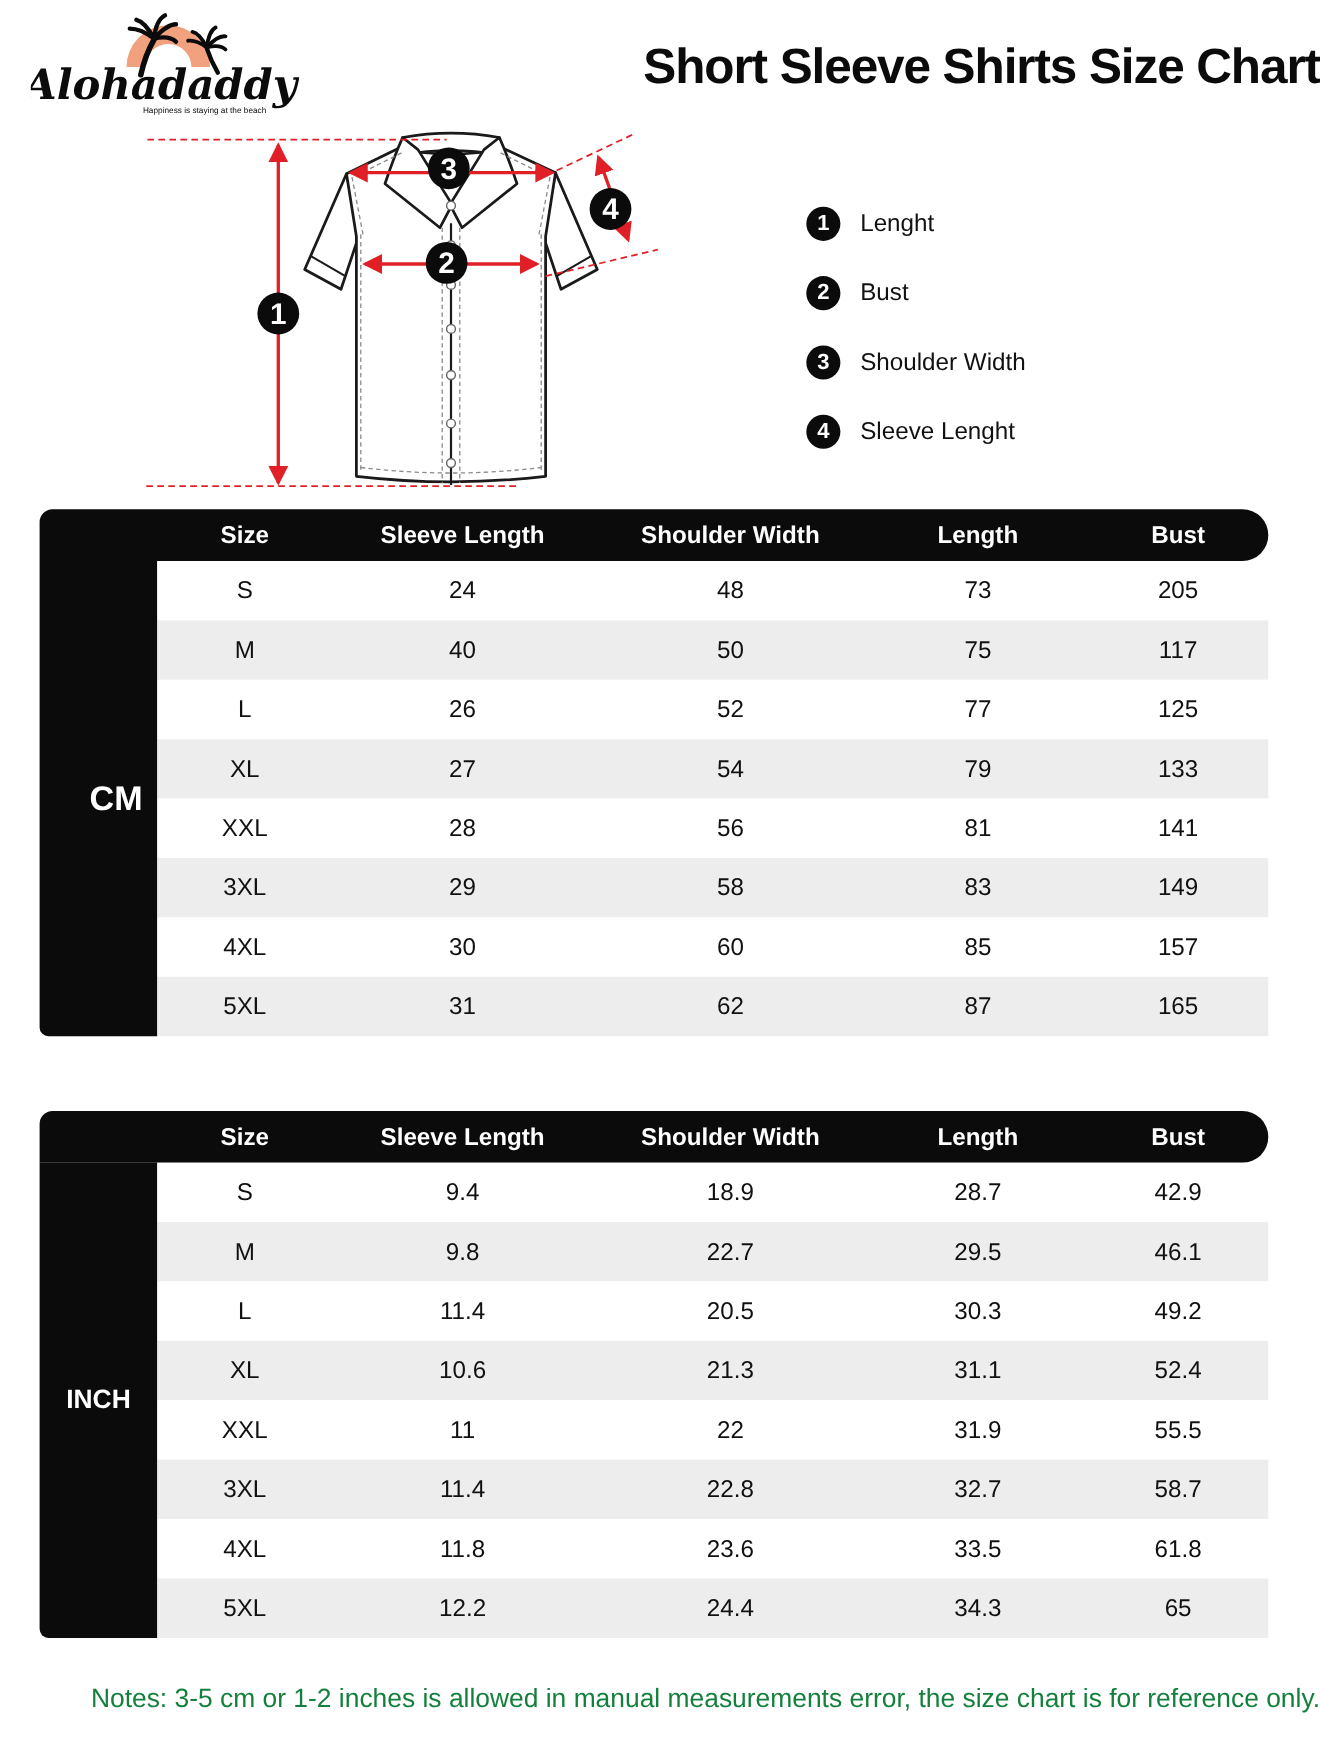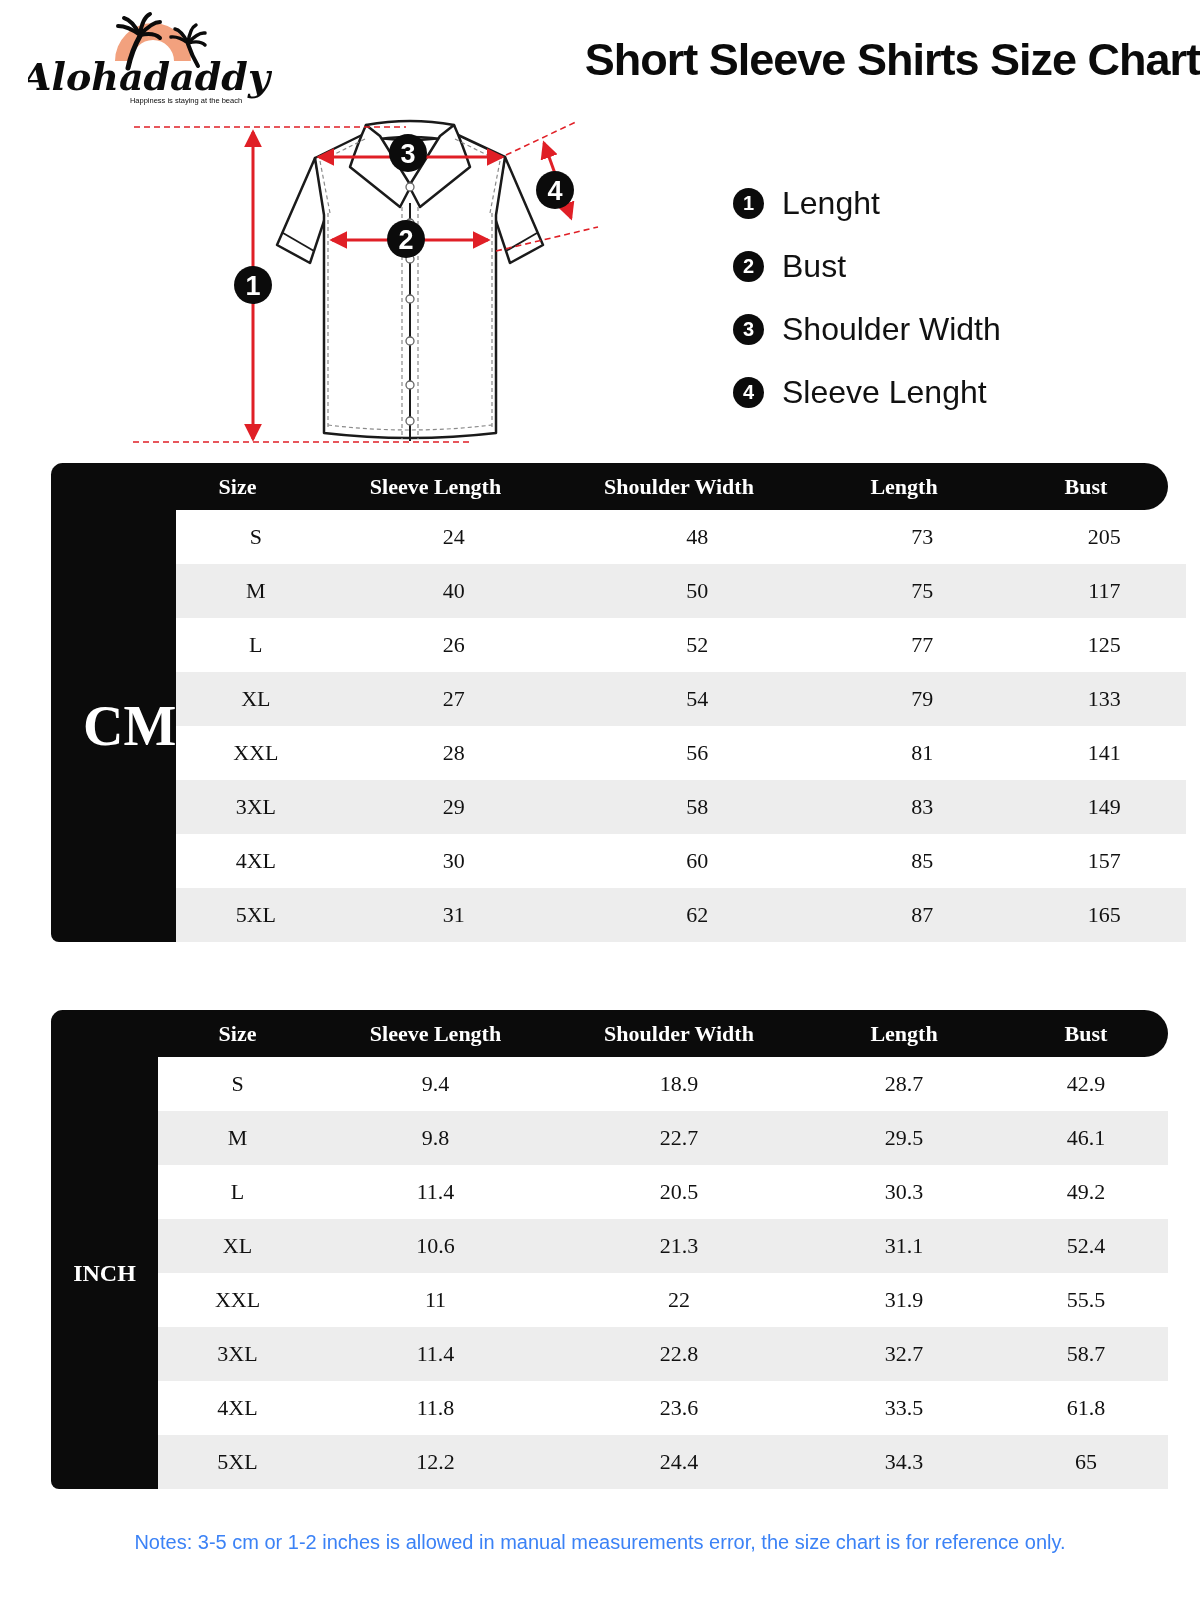--- a/index.html
+++ b/index.html
@@ -13,43 +13,43 @@
 
   
   .diagram{position:absolute;left:120px;top:95px;width:480px;height:358px;}
 
   
   .legend{position:absolute;left:733px;top:183px;display:flex;flex-direction:column;gap:23px;}
   .legend-item{display:flex;align-items:center;gap:18px;height:40px;}
   .badge{width:31px;height:31px;border-radius:50%;background:#0b0b0b;color:#fff;
          display:flex;align-items:center;justify-content:center;
          font-size:20px;font-weight:bold;flex:0 0 auto;}
-  .legend-label{font-size:32px;color:#111;}
-
-  
-  .size-table{position:absolute;left:51px;width:1117px;font-family:Liberation Serif, serif;}
+  .legend-label{font-size:22px;color:#111;}
+
+  
+  .size-table{position:absolute;left:36px;width:1117px;}
   #cm{top:463px;}
   #inch{top:1010px;}
   .thead{display:grid;grid-template-columns:107px 159px 237px 250px 200px 164px;
          height:47px;align-items:center;background:#0b0b0b;color:#fff;
          border-radius:12px 24px 24px 0;text-align:center;
          font-size:22px;font-weight:bold;}
   .tbody{display:flex;}
   .unit-band{width:107px;background:#0b0b0b;color:#fff;display:flex;align-items:center;
              justify-content:center;font-weight:bold;border-radius:0 0 0 8px;}
-  #cm .unit-band{font-size:56px;letter-spacing:0px;padding-left:32px;}
+  #cm .unit-band{font-size:31px;letter-spacing:0px;padding-left:32px;}
   #inch .unit-band{font-size:24px;}
   .rows{flex:1;}
   .row{display:grid;grid-template-columns:159px 237px 250px 200px 164px;height:54px;
        align-items:center;text-align:center;font-size:22px;background:#ffffff;}
   .row:nth-child(even){background:#ededed;}
 
   
-  .notes{position:absolute;left:0;top:1531px;width:1200px;text-align:center;
-         font-size:20px;color:#3b82f6;}
+  .notes{position:absolute;left:0;top:1531px;width:1200px;text-align:right;
+         font-size:24px;color:#15803d;}
 </style>
 </head>
 <body>
 
 <div class="page">
 
   <svg class="logo" viewBox="0 0 244 104">
 
     <path d="M 87 55 A 38 38 0 0 1 163 55 L 146 55 A 21 21 0 0 0 104 55 Z" fill="#f2a17e"></path>
 

